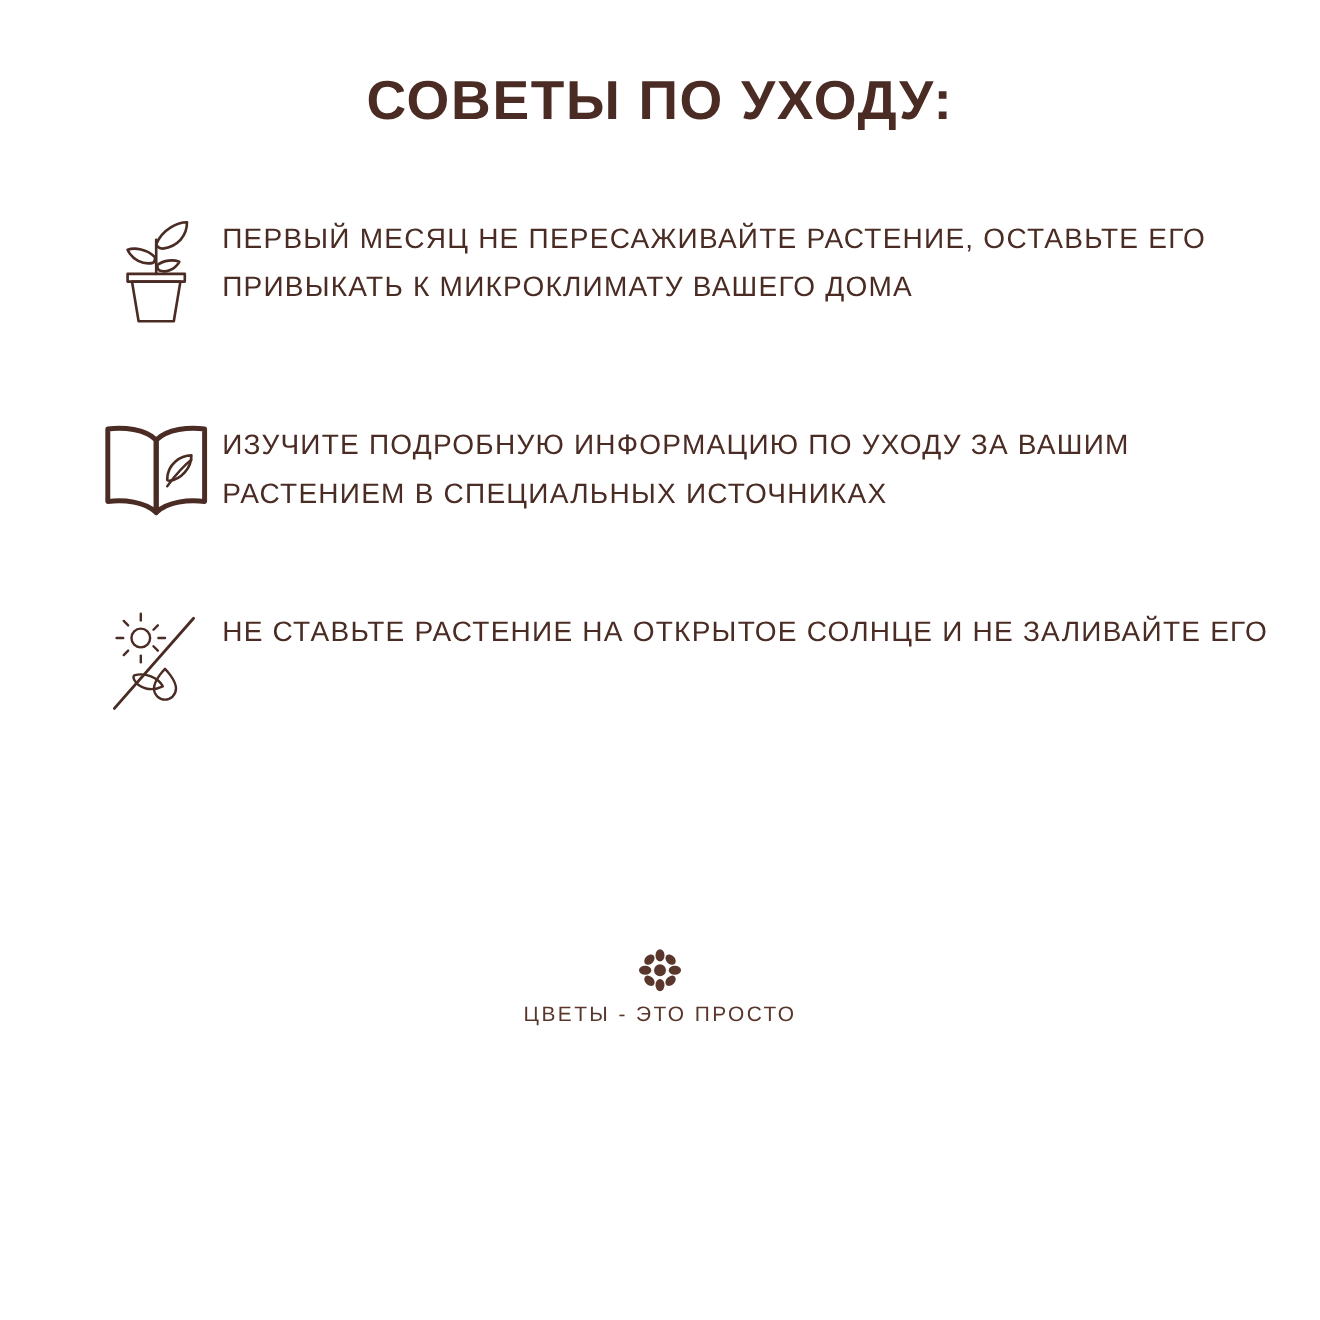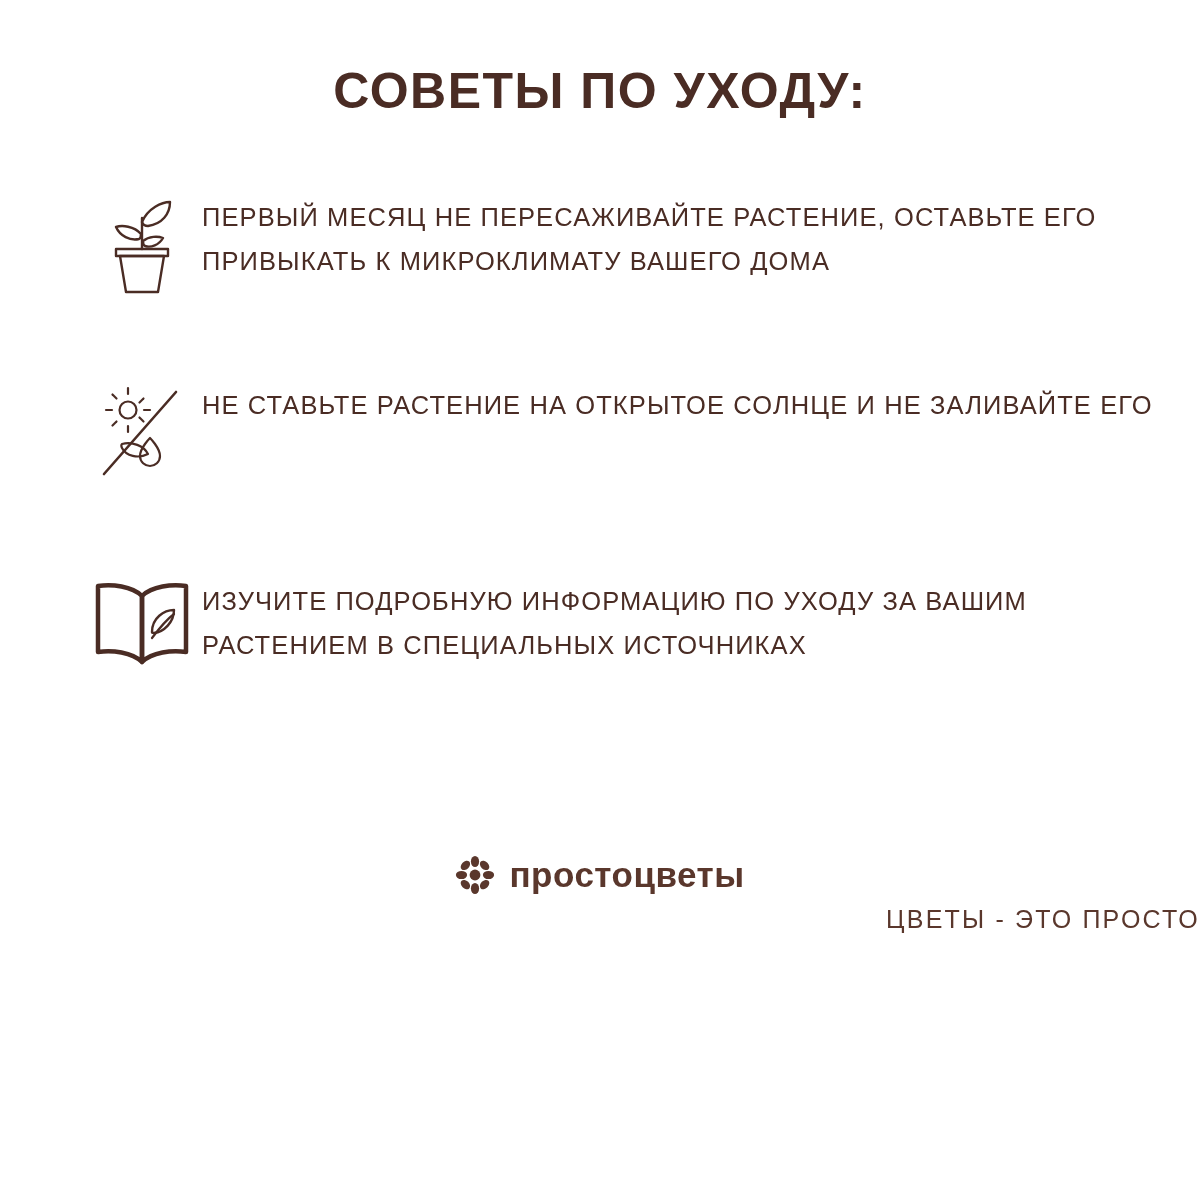--- a/index.html
+++ b/index.html
@@ -93,25 +93,24 @@
 
   .brand-name {
     font-size: 35px;
     font-weight: bold;
     letter-spacing: 0.5px;
     color: #5a372c;
   }
 
   .brand-tagline {
     margin-top: 10px;
-    font-size: 25px;
+    font-size: 19px;
     letter-spacing: 2.2px;
     color: #5a372c;
     text-transform: uppercase;
-    text-align: right;
   }
 
   svg { display: block; }
 </style>
 </head>
 <body>
 
 <div class="page">
 
   <h1 class="title">СОВЕТЫ ПО УХОДУ:</h1>
@@ -128,20 +127,37 @@
           <path d="M50 55 C50 44 50 34 50 24"></path>
 
           <path d="M50 28 C56 14 70 8 78 8 C78 20 70 30 56 32 C53 32 51 31 50 28 Z"></path>
 
           <path d="M49 40 C42 32 30 31 24 33 C28 42 38 47 47 45 C49 44 49 42 49 40 Z"></path>
 
           <path d="M51 47 C57 42 66 42 71 44 C67 51 59 54 53 52 C51 51 51 49 51 47 Z"></path>
         </svg>
       </div>
       <div class="tip-text">ПЕРВЫЙ МЕСЯЦ НЕ ПЕРЕСАЖИВАЙТЕ РАСТЕНИЕ, ОСТАВЬТЕ ЕГО ПРИВЫКАТЬ К МИКРОКЛИМАТУ ВАШЕГО ДОМА</div>
+    </div>
+
+    <div class="tip tip-3">
+      <div class="tip-icon">
+        <svg width="104" height="94" viewBox="0 0 104 94" fill="none" stroke="#4a2c24" stroke-width="2.6" stroke-linecap="round" stroke-linejoin="round">
+
+          <path d="M52 20 C42 10 22 8 8 10 V76 C22 74 42 76 52 86 Z" stroke-width="4.5"></path>
+
+          <path d="M52 20 C62 10 82 8 96 10 V76 C82 74 62 76 52 86 Z" stroke-width="4.5"></path>
+
+          <path d="M52 20 V86" stroke-width="3"></path>
+
+          <path d="M62 56 C62 42 74 34 84 34 C84 46 74 56 64 57 C63 57 62 57 62 56 Z" stroke-width="2.4"></path>
+          <path d="M62 62 C68 54 76 44 84 38" stroke-width="2.2"></path>
+        </svg>
+      </div>
+      <div class="tip-text">ИЗУЧИТЕ ПОДРОБНУЮ ИНФОРМАЦИЮ ПО УХОДУ ЗА ВАШИМ РАСТЕНИЕМ В СПЕЦИАЛЬНЫХ ИСТОЧНИКАХ</div>
     </div>
 
     <div class="tip tip-2">
       <div class="tip-icon">
         <svg width="100" height="96" viewBox="0 0 100 96" fill="none" stroke="#4a2c24" stroke-width="2.2" stroke-linecap="round" stroke-linejoin="round">
 
           <circle cx="36" cy="24" r="8.5"></circle>
           <path d="M36 8 V2"></path>
           <path d="M36 46 V40"></path>
           <path d="M20 24 H14"></path>
@@ -152,55 +168,37 @@
           <path d="M51.5 12.5 L47.5 16.5"></path>
 
           <path d="M58 52 C58 52 48 62 48 70 C48 76 53 80 58 80 C63 80 68 76 68 70 C68 62 58 52 58 52 Z"></path>
 
           <path d="M30 58 C40 55 52 60 56 68 C46 73 34 70 30 62 C29 60 29 59 30 58 Z"></path>
 
           <path d="M12 88 L84 6" stroke-width="2.6"></path>
         </svg>
       </div>
       <div class="tip-text">НЕ СТАВЬТЕ РАСТЕНИЕ НА ОТКРЫТОЕ СОЛНЦЕ И НЕ ЗАЛИВАЙТЕ ЕГО</div>
-    </div>
-
-    <div class="tip tip-3">
-      <div class="tip-icon">
-        <svg width="104" height="94" viewBox="0 0 104 94" fill="none" stroke="#4a2c24" stroke-width="2.6" stroke-linecap="round" stroke-linejoin="round">
-
-          <path d="M52 20 C42 10 22 8 8 10 V76 C22 74 42 76 52 86 Z" stroke-width="4.5"></path>
-
-          <path d="M52 20 C62 10 82 8 96 10 V76 C82 74 62 76 52 86 Z" stroke-width="4.5"></path>
-
-          <path d="M52 20 V86" stroke-width="3"></path>
-
-          <path d="M62 56 C62 42 74 34 84 34 C84 46 74 56 64 57 C63 57 62 57 62 56 Z" stroke-width="2.4"></path>
-          <path d="M62 62 C68 54 76 44 84 38" stroke-width="2.2"></path>
-        </svg>
-      </div>
-      <div class="tip-text">ИЗУЧИТЕ ПОДРОБНУЮ ИНФОРМАЦИЮ ПО УХОДУ ЗА ВАШИМ РАСТЕНИЕМ В СПЕЦИАЛЬНЫХ ИСТОЧНИКАХ</div>
     </div>
 
 
   </div>
 
   <div class="footer">
     <div class="brand-row">
       <span>
         <svg width="40" height="40" viewBox="0 0 40 40" fill="#5a372c">
           <circle cx="20" cy="20" r="5.4"></circle>
           <ellipse cx="20" cy="6.5" rx="4.1" ry="5.6"></ellipse>
           <ellipse cx="20" cy="33.5" rx="4.1" ry="5.6"></ellipse>
           <ellipse cx="6.5" cy="20" rx="5.6" ry="4.1"></ellipse>
           <ellipse cx="33.5" cy="20" rx="5.6" ry="4.1"></ellipse>
           <ellipse cx="10.4" cy="10.4" rx="5.4" ry="3.9" transform="rotate(-45 10.4 10.4)"></ellipse>
           <ellipse cx="29.6" cy="29.6" rx="5.4" ry="3.9" transform="rotate(-45 29.6 29.6)"></ellipse>
           <ellipse cx="29.6" cy="10.4" rx="5.4" ry="3.9" transform="rotate(45 29.6 10.4)"></ellipse>
           <ellipse cx="10.4" cy="29.6" rx="5.4" ry="3.9" transform="rotate(45 10.4 29.6)"></ellipse>
         </svg>
       </span>
-      <span class="brand-name">простоцветы</span>
     </div>
     <div class="brand-tagline">ЦВЕТЫ - ЭТО ПРОСТО</div>
   </div>
 
 </div>
 
 </body></html>

